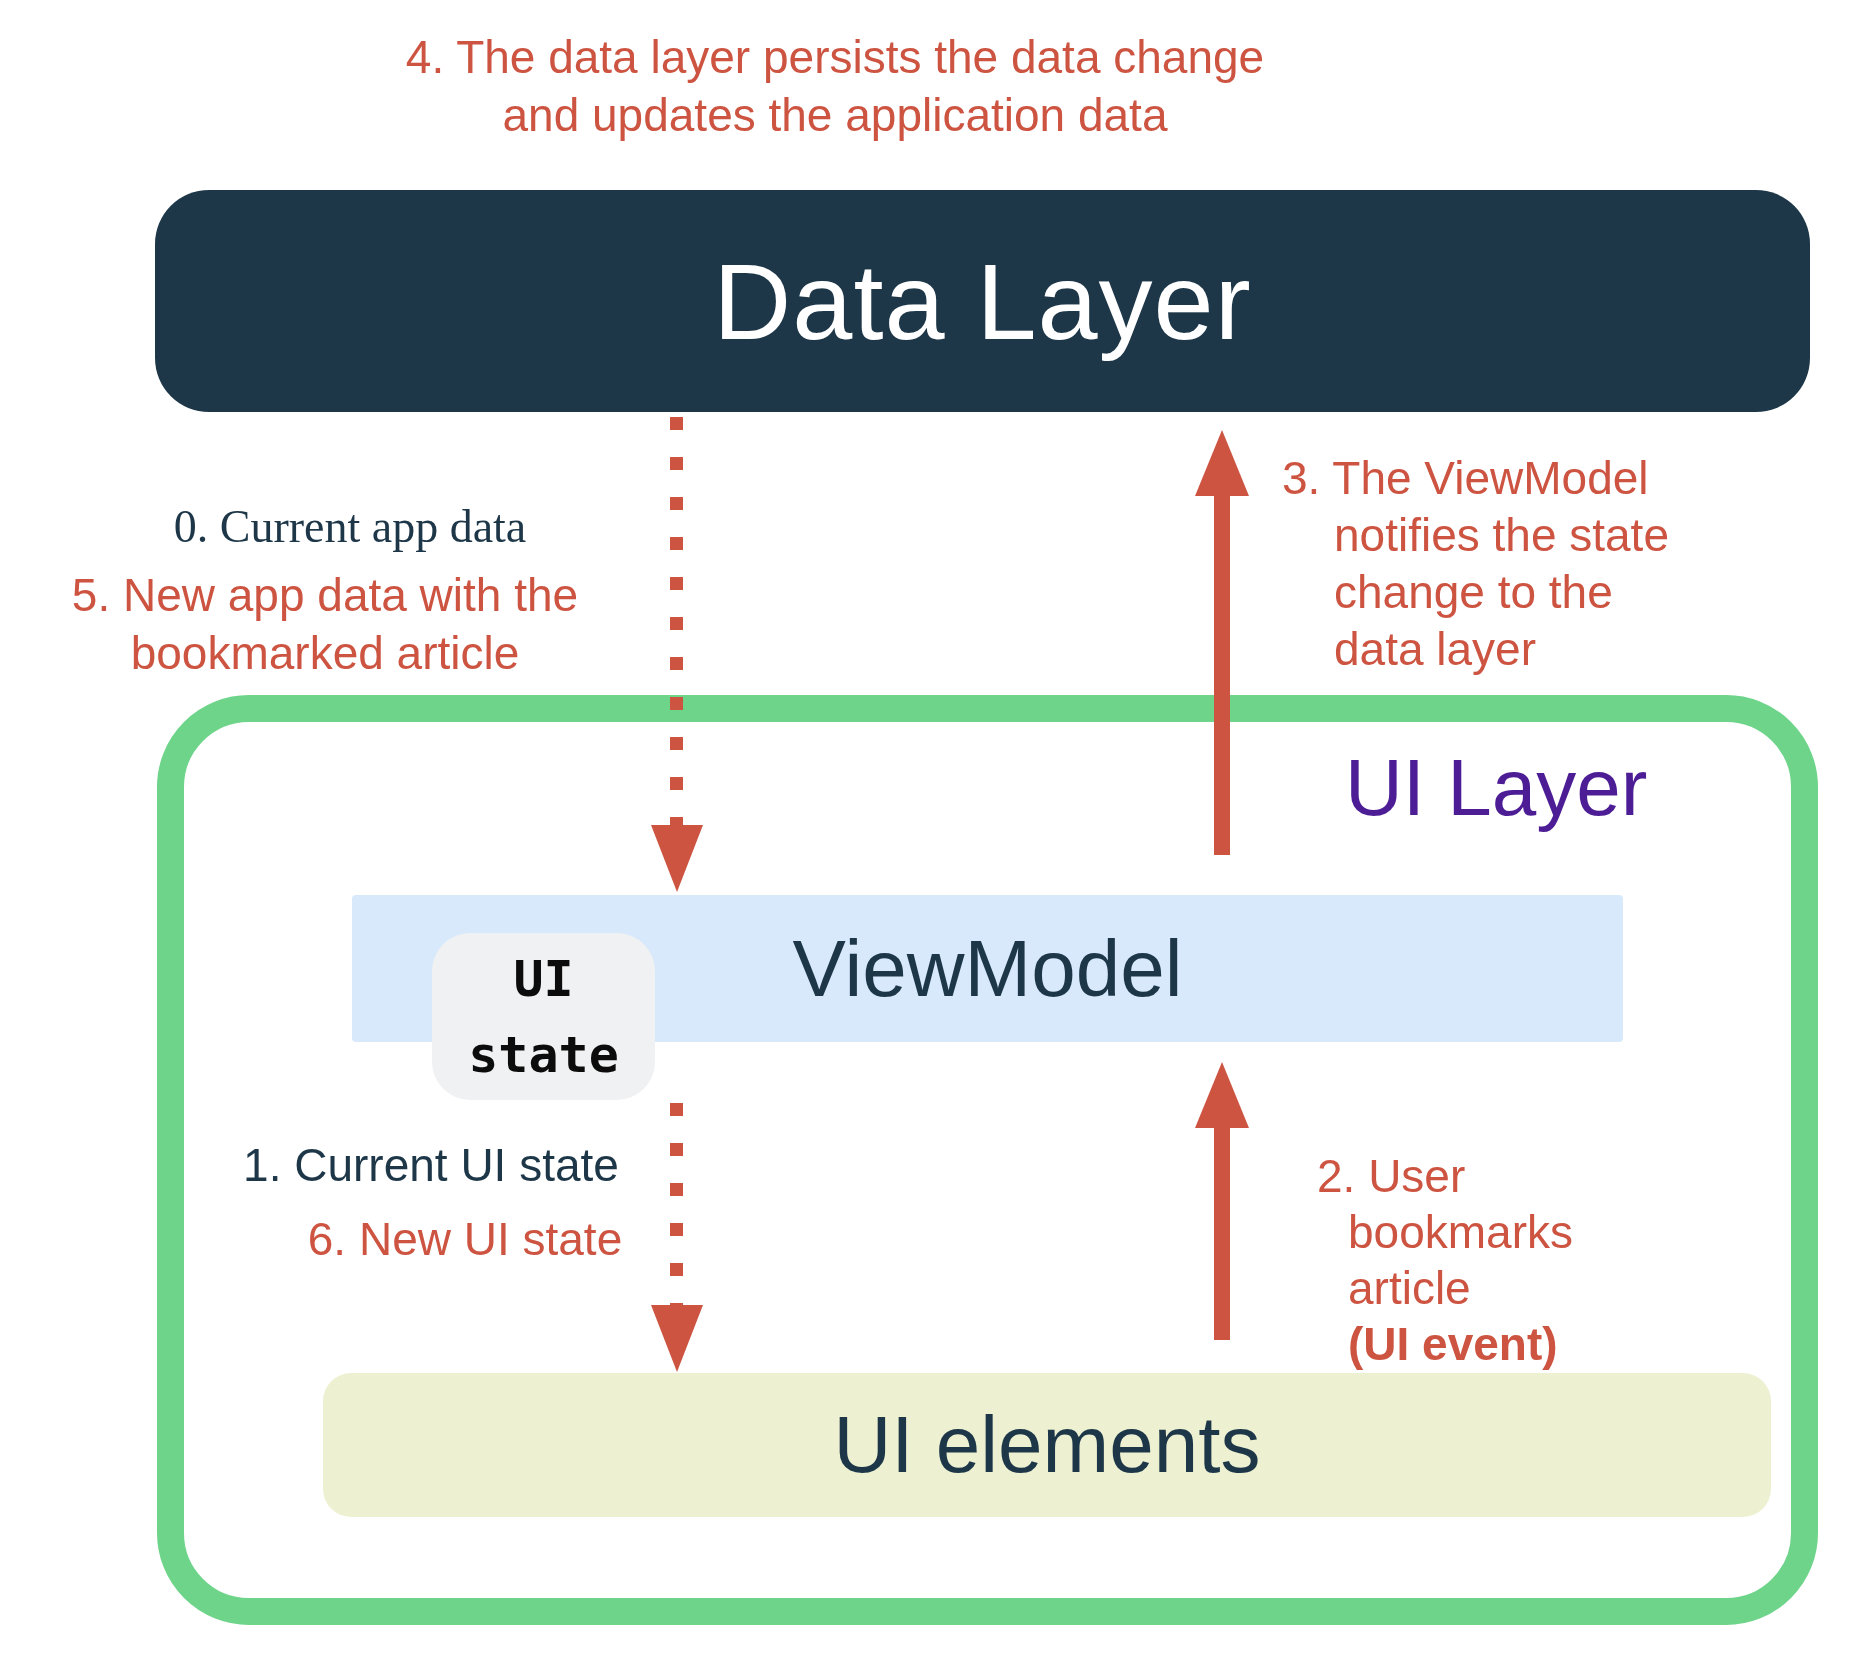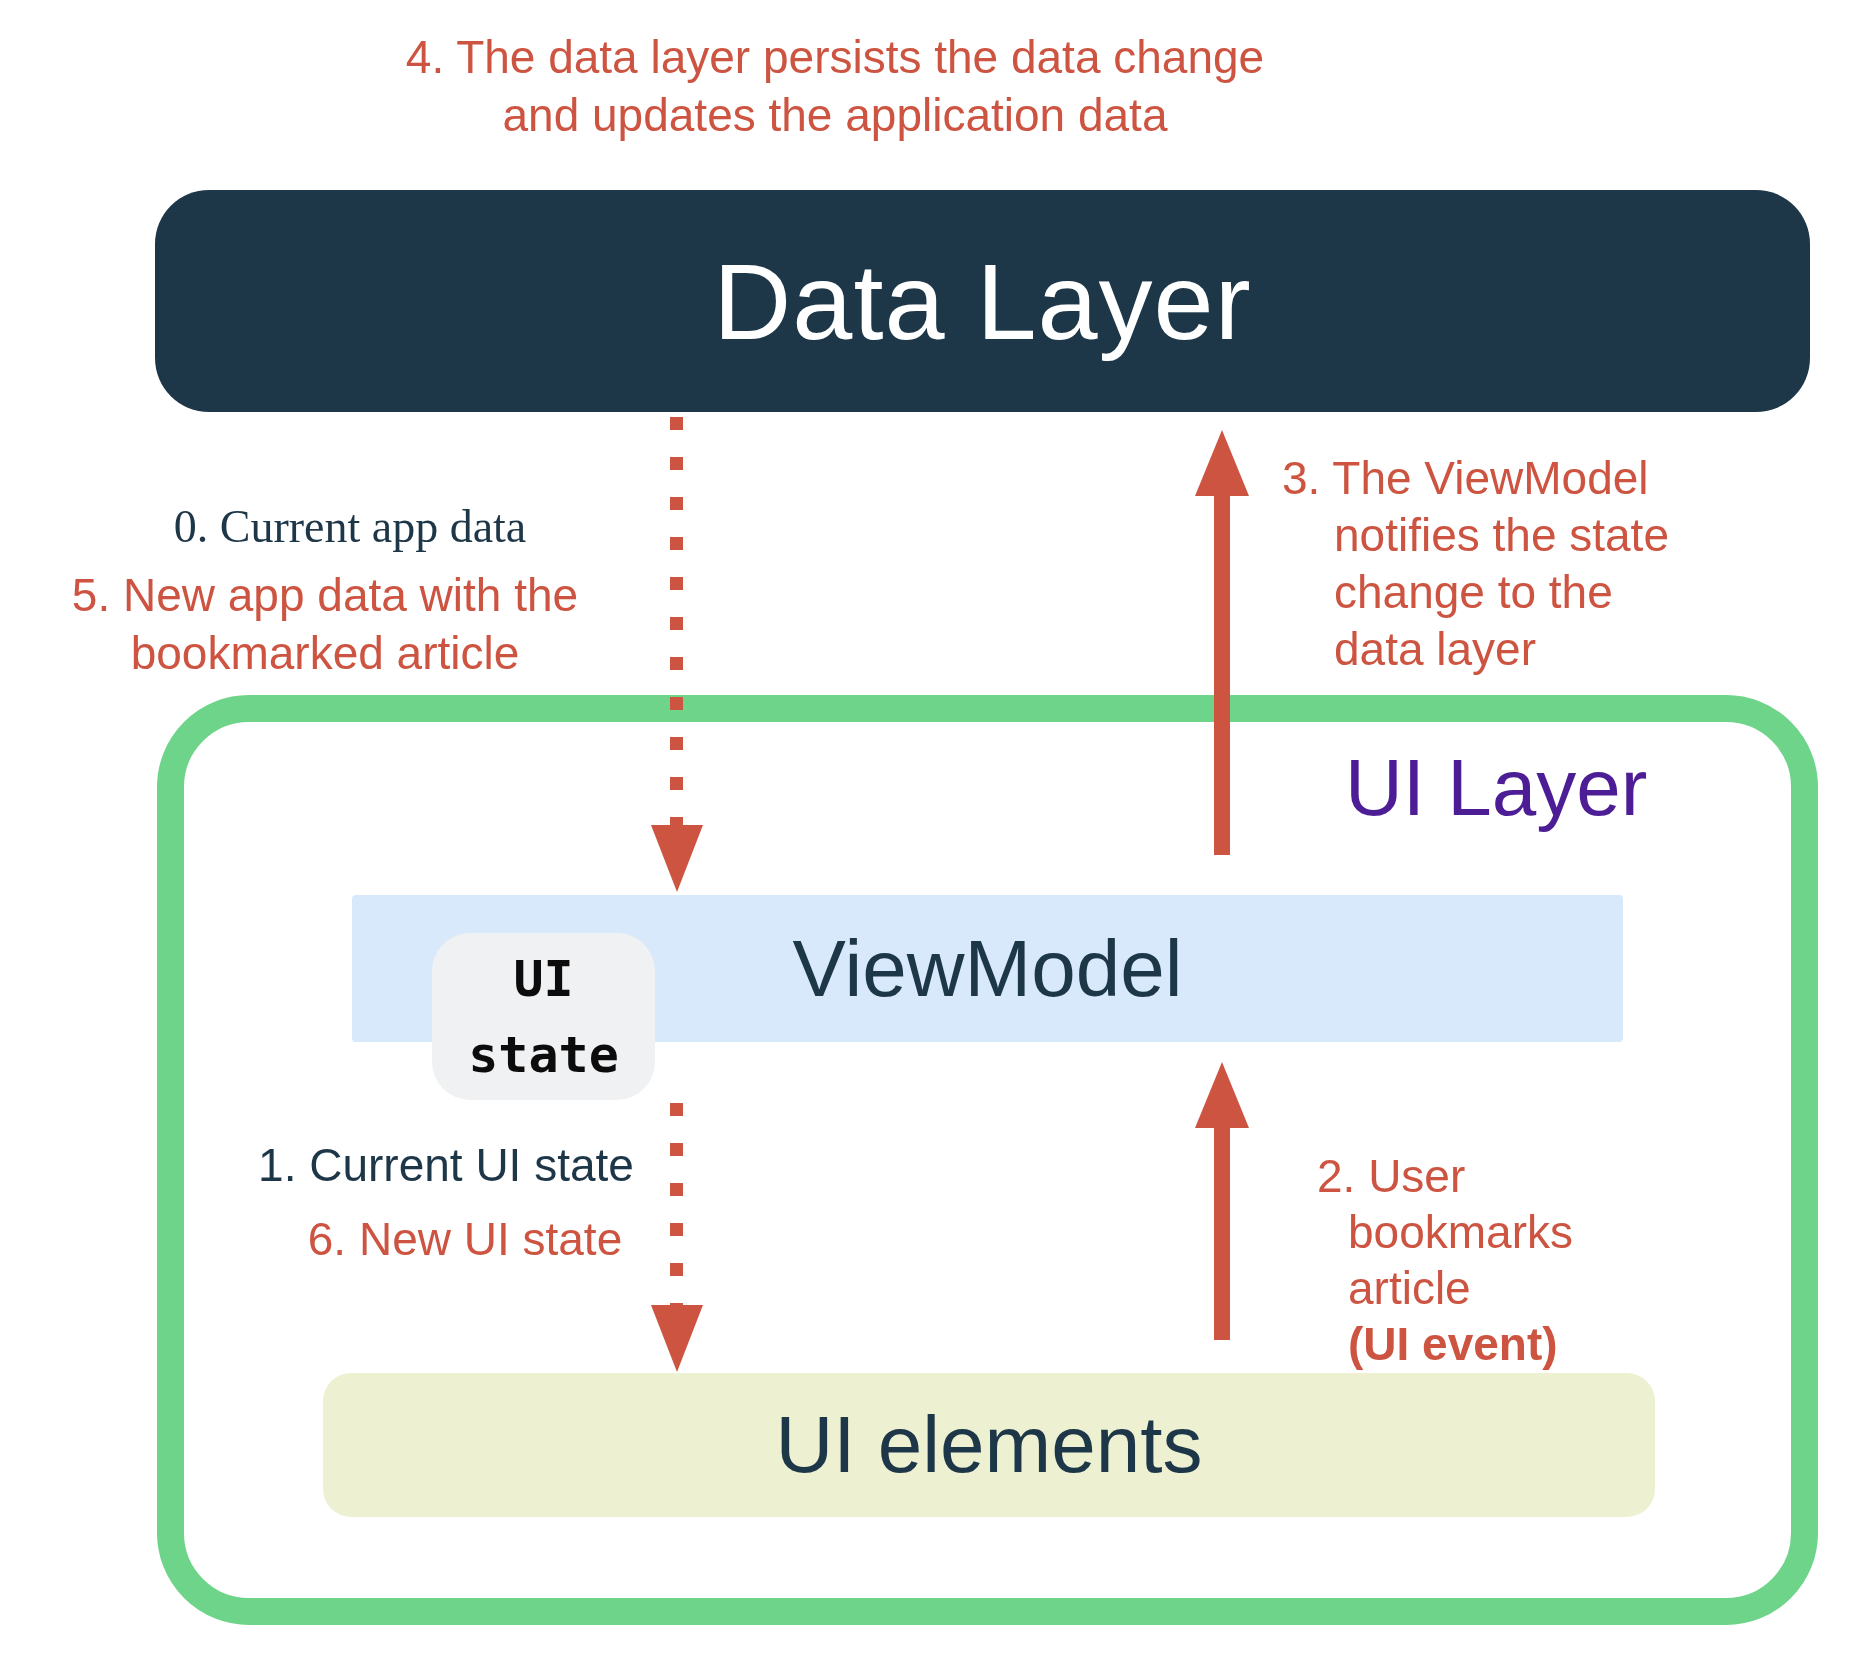--- a/index.html
+++ b/index.html
@@ -13,21 +13,21 @@
   .data-layer{left:155px;top:190px;width:1655px;height:222px;background:#1d3748;border-radius:54px;z-index:2;}
   .data-layer .label{color:#ffffff;font-size:108px;letter-spacing:1px;}
   .ui-layer{left:157px;top:695px;width:1661px;height:930px;border:27px solid #6ed48a;border-radius:92px;background:transparent;z-index:1;}
   .ui-layer-label{left:1345px;top:742px;color:#4c1d95;font-size:80px;z-index:2;}
   .viewmodel{left:352px;top:895px;width:1271px;height:147px;background:#d8e9fc;border-radius:4px;z-index:2;}
   .viewmodel .label{color:#1d3748;font-size:80px;}
   .ui-state-chip{left:432px;top:933px;width:223px;height:167px;background:#f0f1f2;border-radius:38px;z-index:3;
     display:flex;flex-direction:column;align-items:center;justify-content:center;}
   .ui-state-chip .mono{font-family:"DejaVu Sans Mono","Liberation Mono",monospace;font-weight:bold;
     color:#0c0c0c;font-size:50px;line-height:76px;}
-  .ui-elements{left:323px;top:1373px;width:1332px;height:144px;background:#edf1d2;border-radius:28px;z-index:2;}
+  .ui-elements{left:323px;top:1373px;width:1448px;height:144px;background:#edf1d2;border-radius:28px;z-index:2;}
   .ui-elements .label{color:#1d3748;font-size:80px;}
   
   .dash-line{width:13px;background:repeating-linear-gradient(180deg,#cd5441 0 13px,transparent 13px 40px);z-index:4;}
   .dash-line.top{left:670px;top:417px;height:408px;}
   .dash-line.bottom{left:670px;top:1103px;height:202px;}
   .head-down{width:0;height:0;border-left:26px solid transparent;border-right:26px solid transparent;
     border-top:67px solid #cd5441;z-index:4;}
   .head-down.top{left:651px;top:825px;}
   .head-down.bottom{left:651px;top:1305px;}
   .head-up{width:0;height:0;border-left:27px solid transparent;border-right:27px solid transparent;
@@ -40,21 +40,21 @@
   
   .ann{font-size:46px;line-height:58px;z-index:5;}
   .red{color:#cd5441;}
   .navy{color:#1d3748;}
   .center{text-align:center;}
   .ann-step4{left:300px;top:28px;width:1070px;}
   .ann-step0{left:135px;top:498px;width:430px;font-family:Liberation Serif, serif;}
   .ann-step5{left:15px;top:566px;width:620px;}
   .ann-step3{left:1282px;top:450px;line-height:57px;}
   .ann-step3 .cont{padding-left:52px;}
-  .ann-step1{left:211px;top:1136px;width:470px;}
+  .ann-step1{left:196px;top:1136px;width:470px;}
   .ann-step6{left:270px;top:1210px;width:390px;}
   .ann-step2{left:1317px;top:1148px;line-height:56px;}
   .ann-step2 .cont{padding-left:31px;}
   .bold{font-weight:bold;}
 </style>
 </head>
 <body>
 
 <div class="canvas">
 

